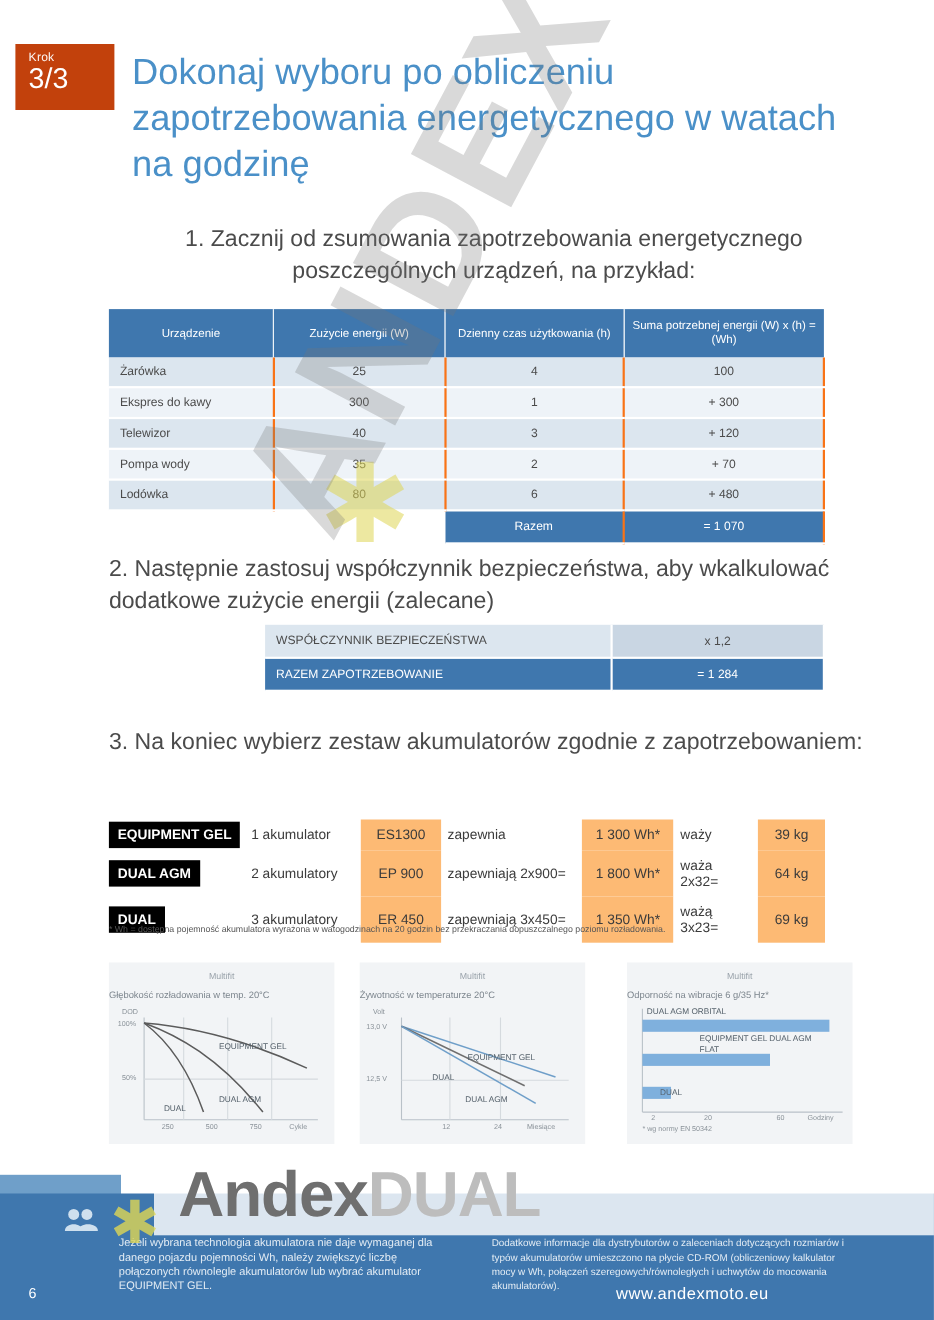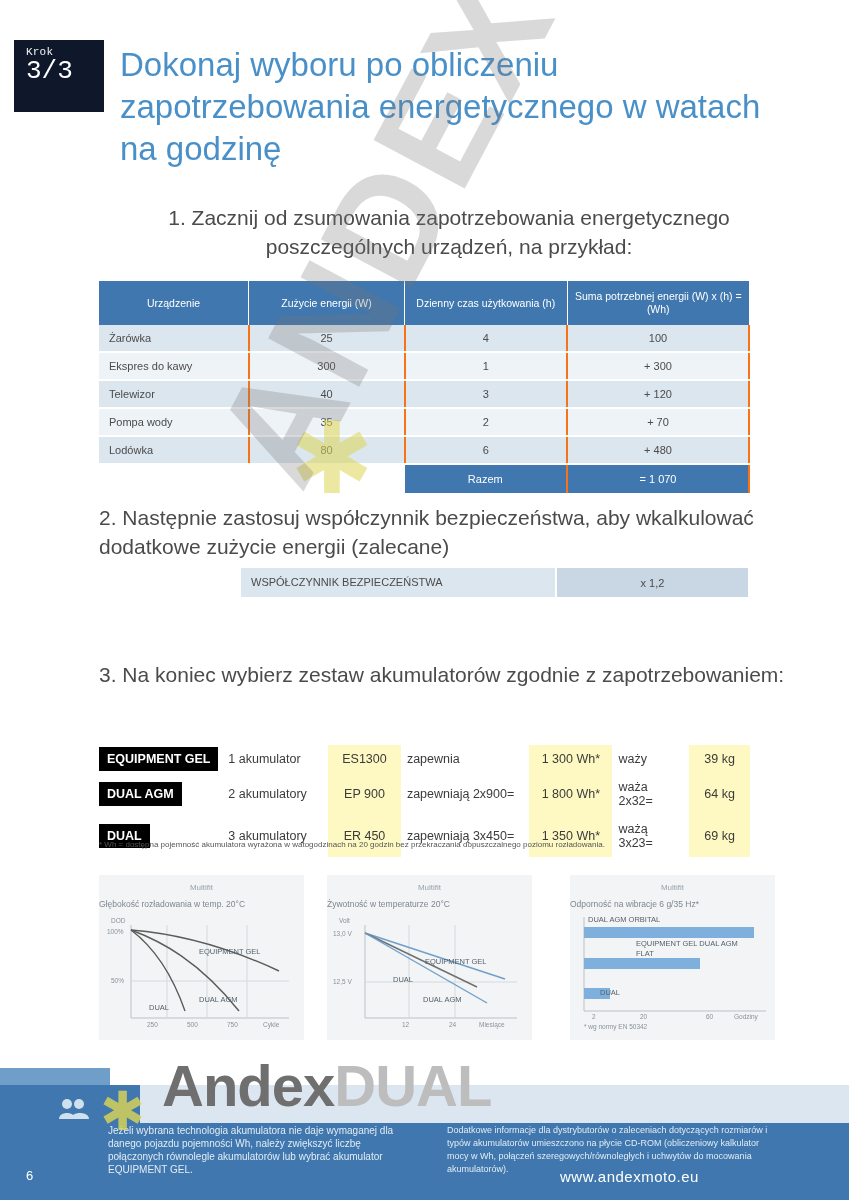--- a/index.html
+++ b/index.html
@@ -5,22 +5,22 @@
   html,body{margin:0;padding:0;}
   body{
     width:849px;height:1200px;background:#ffffff;
     font-family:"Liberation Sans", sans-serif;
     color:#3b3b3b;position:relative;overflow:hidden;
   }
   .page{position:relative;width:849px;height:1200px;}
 
   
   .step-badge{
-    position:absolute;left:14px;top:40px;width:90px;height:72px;
-    background:#0f172a;color:#ffffff;font-family:Liberation Mono, monospace;
+    position:absolute;left:14px;top:40px;width:90px;height:60px;
+    background:#c2410c;color:#ffffff;
   }
   .step-badge .k{font-size:11px;padding:6px 0 0 12px;letter-spacing:.2px;opacity:.95;}
   .step-badge .n{font-size:26px;padding:0 0 0 12px;line-height:26px;font-weight:300;}
 
   
   .title{
     position:absolute;left:120px;top:44px;width:650px;
     color:#4a90c8;font-weight:300;font-size:33px;line-height:42px;
   }
 
@@ -55,21 +55,21 @@
   .t2 .lbl{background:#dce6ef;color:#4b4b4b;width:62%;line-height:13px;}
   .t2 .val{background:#c9d6e3;color:#4b4b4b;text-align:center;}
   .t2 .lbl2{background:#3f77ae;color:#ffffff;}
   .t2 .val2{background:#3f77ae;color:#ffffff;text-align:center;}
 
   
   .t3{position:absolute;left:99px;top:745px;width:651px;border-collapse:collapse;font-size:12.5px;}
   .t3 td{padding:7px 6px;color:#3b3b3b;vertical-align:middle;}
   .t3 .tag{background:#000000;color:#ffffff;font-weight:bold;font-size:12.5px;padding:5px 8px;white-space:nowrap;}
   .t3 .tagcell{width:125px;padding:4px 0;}
-  .t3 .grey{background:#fef9c3;text-align:center;}
+  .t3 .grey{background:#fdba74;text-align:center;}
   .footnote{position:absolute;left:99px;top:840px;width:660px;font-size:8px;color:#555;}
 
   
   .chartbox{position:absolute;background:#f2f4f6;}
   #cb1{left:99px;top:875px;width:205px;height:165px;}
   #cb2{left:327px;top:875px;width:205px;height:165px;}
   #cb3{left:570px;top:875px;width:205px;height:165px;}
   .ch-brand{position:absolute;top:8px;width:100%;text-align:center;font-size:8px;color:#9aa3ab;}
   .ch-title{position:absolute;top:24px;width:100%;text-align:left;font-size:8.5px;color:#7d868e;}
   .ch-unit{position:absolute;font-size:6.5px;color:#8a9299;}
@@ -163,20 +163,24 @@
     </tbody>
   </table>
 
   <div class="para" id="p2">2. Następnie zastosuj współczynnik bezpieczeństwa, aby wkalkulować dodatkowe zużycie energii (zalecane)</div>
 
   <table class="t2">
     <tbody>
       <tr>
         <td class="lbl">WSPÓŁCZYNNIK BEZPIECZEŃSTWA</td>
         <td class="val">x 1,2</td>
+      </tr>
+      <tr>
+        <td class="lbl2">RAZEM ZAPOTRZEBOWANIE</td>
+        <td class="val2">= 1 284</td>
       </tr>
     </tbody>
   </table>
 
   <div class="para" id="p3">3. Na koniec wybierz zestaw akumulatorów zgodnie z zapotrzebowaniem:</div>
 
   <table class="t3">
     <tbody>
       <tr>
         <td class="tagcell"><span class="tag">EQUIPMENT GEL</span></td>

